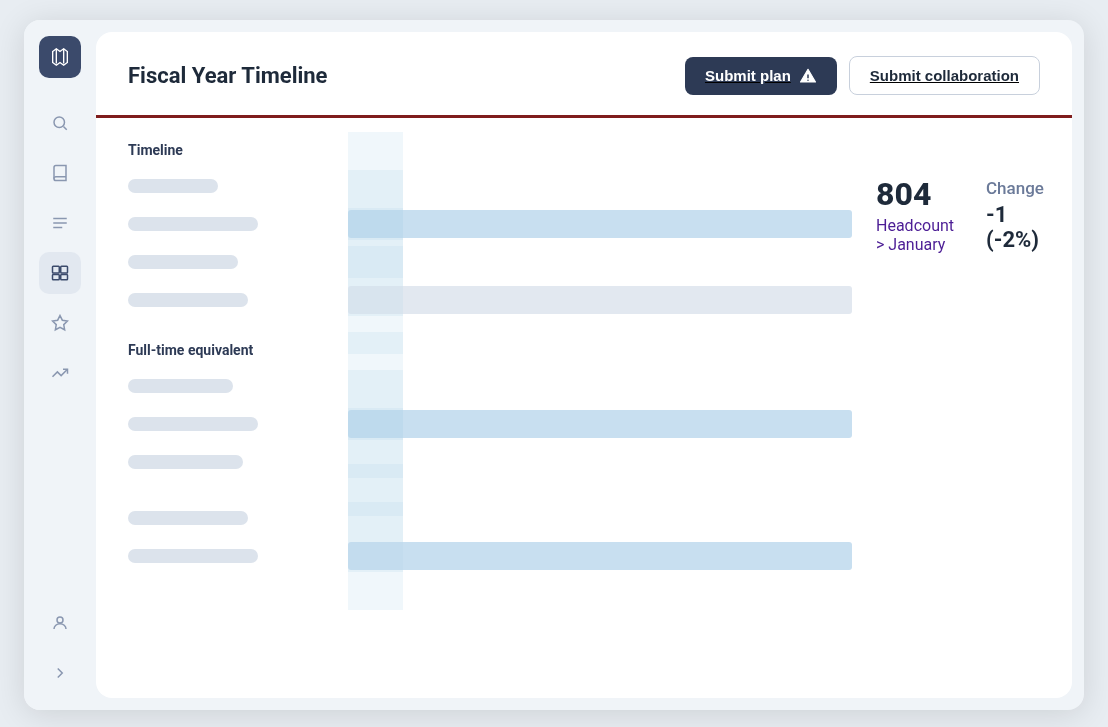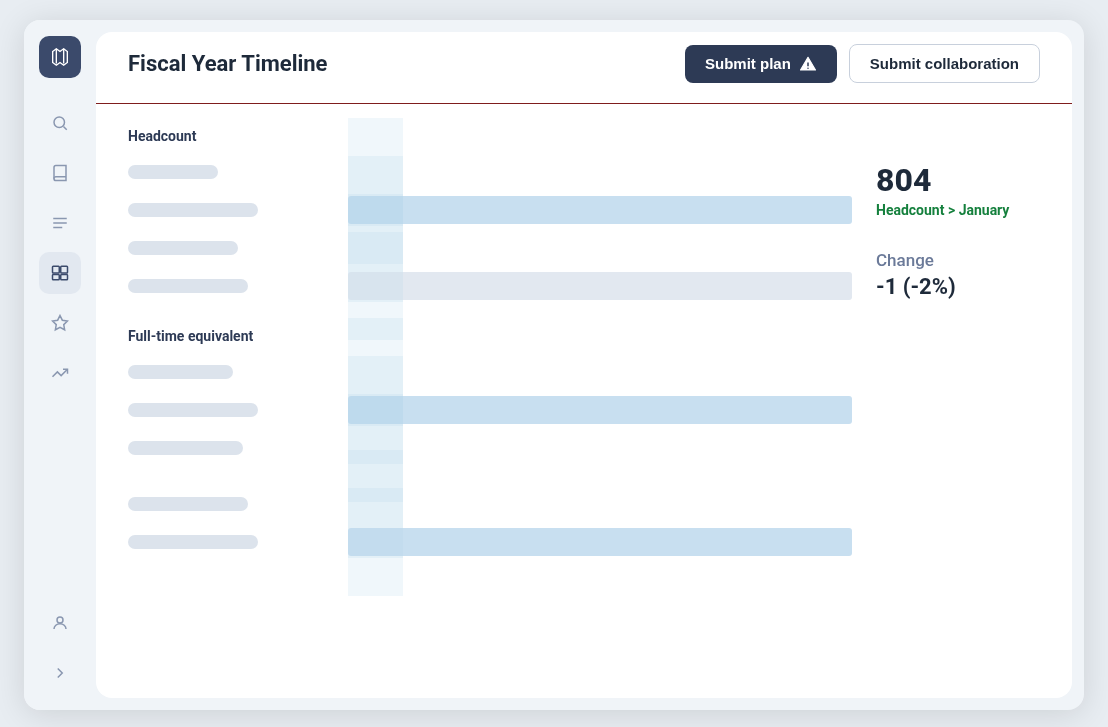--- a/index.html
+++ b/index.html
@@ -90,34 +90,35 @@
       margin: 12px 12px 12px 0;
       display: flex;
       flex-direction: column;
       overflow: hidden;
     }
 
     .header {
       display: flex;
       align-items: center;
       justify-content: space-between;
-      padding: 12px 32px 20px 32px;
-      border-bottom: 1px solid #7f1d1d;
+      padding: 24px 32px 20px 32px;
+      border-bottom: 3px solid #7f1d1d;
     }
 
     .page-title {
       font-size: 22px;
       font-weight: 700;
       color: #1e2a3a;
     }
 
     .header-actions {
       display: flex;
       gap: 12px;
       align-items: center;
+      text-decoration: underline;
     }
 
     .btn-submit {
       background: #2d3a55;
       color: #ffffff;
       border: none;
       border-radius: 8px;
       padding: 10px 20px;
       font-size: 15px;
       font-weight: 600;
@@ -204,38 +205,38 @@
       background: rgba(173, 213, 232, 0.18);
       pointer-events: none;
     }
 
     
     .side-panel {
       width: 220px;
       padding: 60px 32px 24px 24px;
       flex-shrink: 0;
       display: flex;
-      flex-direction: column;
+      flex-direction: row;
       gap: 32px;
     }
 
     .stat-block {}
 
     .stat-value {
       font-size: 32px;
       font-weight: 800;
       color: #1e2a3a;
       line-height: 1;
       margin-bottom: 6px;
     }
 
     .stat-label {
-      font-size: 14px;
-      color: #15803d;
-      font-weight: 700;
+      font-size: 16px;
+      color: #4c1d95;
+      font-weight: 400;
     }
 
     .change-label {
       font-size: 17px;
       color: #6b7a99;
       font-weight: 500;
       margin-bottom: 4px;
     }
 
     .change-value {
@@ -328,21 +329,21 @@
         </button>
         <button class="btn-collaborate">Submit collaboration</button>
       </div>
     </div>
 
     <div class="body-layout">
 
       <div class="table-area">
 
         <div class="section">
-          <div class="section-title">Headcount</div>
+          <div class="section-title">Timeline</div>
           <div class="row-group">
 
             <div class="data-row">
               <div class="row-label-area">
                 <div class="row-label-pill" style="width:90px;"></div>
               </div>
               <div class="row-bar-area" style="position:relative;">
                 <div class="col-highlight" style="left:0; width:55px; top:-40px; bottom:-40px; background:rgba(173,213,232,0.18); position:absolute;"></div>
               </div>
             </div>

